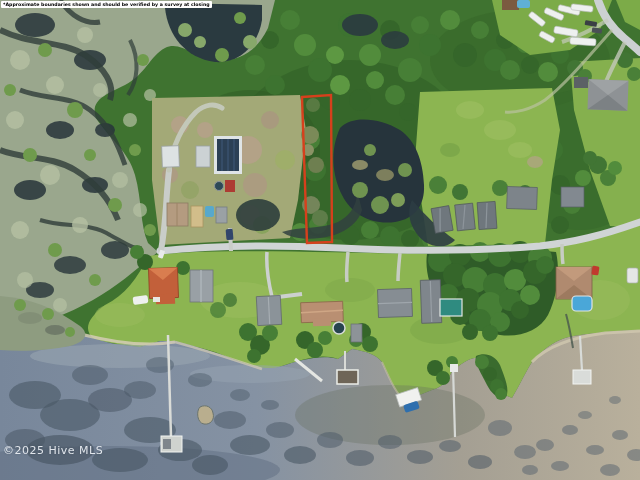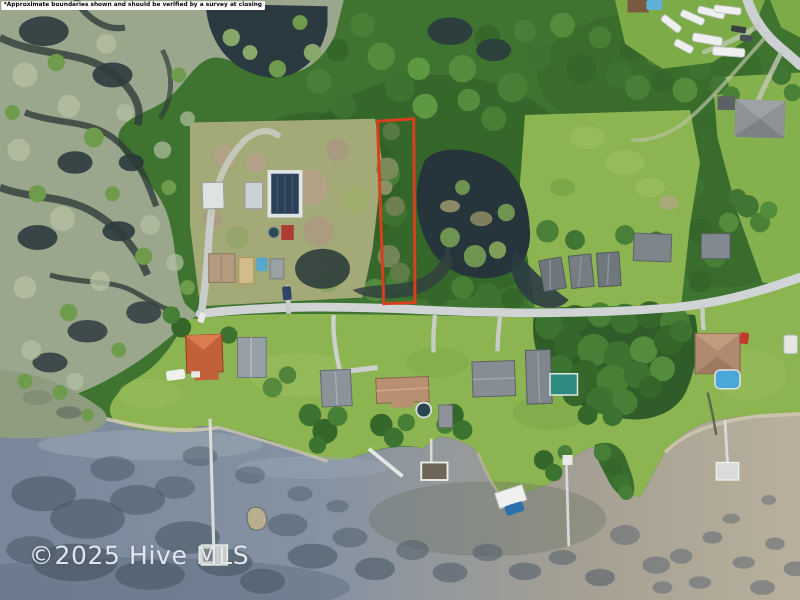--- a/index.html
+++ b/index.html
@@ -1,23 +1,23 @@
 <!DOCTYPE html>
 <html><head>
 <meta charset="utf-8">
 <style>
   html,body{margin:0;padding:0;background:#222;}
   .stage{position:relative;width:640px;height:480px;overflow:hidden;font-family:"DejaVu Sans","Liberation Sans",sans-serif;}
   .stage svg{position:absolute;left:0;top:0;display:block;}
   .disclaimer{position:absolute;left:1px;top:1px;background:#ffffff;color:#000;
     font-size:4.7px;font-weight:bold;line-height:7px;padding:0 2px;white-space:nowrap;
     font-family:"DejaVu Sans","Liberation Sans",sans-serif;letter-spacing:0;border-radius:1px;}
-  .watermark{position:absolute;left:3px;top:432px;color:rgba(233,237,242,0.95);
-    font-size:20px;font-weight:400;letter-spacing:0.5px;
-    text-shadow:0 0 2px rgba(40,55,70,0.35);margin-left:20px;}
+  .watermark{position:absolute;left:3px;top:444px;color:rgba(233,237,242,0.95);
+    font-size:11px;font-weight:400;letter-spacing:0.5px;
+    text-shadow:0 0 2px rgba(40,55,70,0.35);}
 </style>
 </head>
 <body>
 
 <div class="stage">
 <svg width="640" height="480" viewBox="0 0 640 480">
   <defs>
     <linearGradient id="waterGrad" x1="0" y1="0" x2="1" y2="0">
       <stop offset="0" stop-color="#78879b"></stop>
       <stop offset="0.4" stop-color="#8592a3"></stop>

